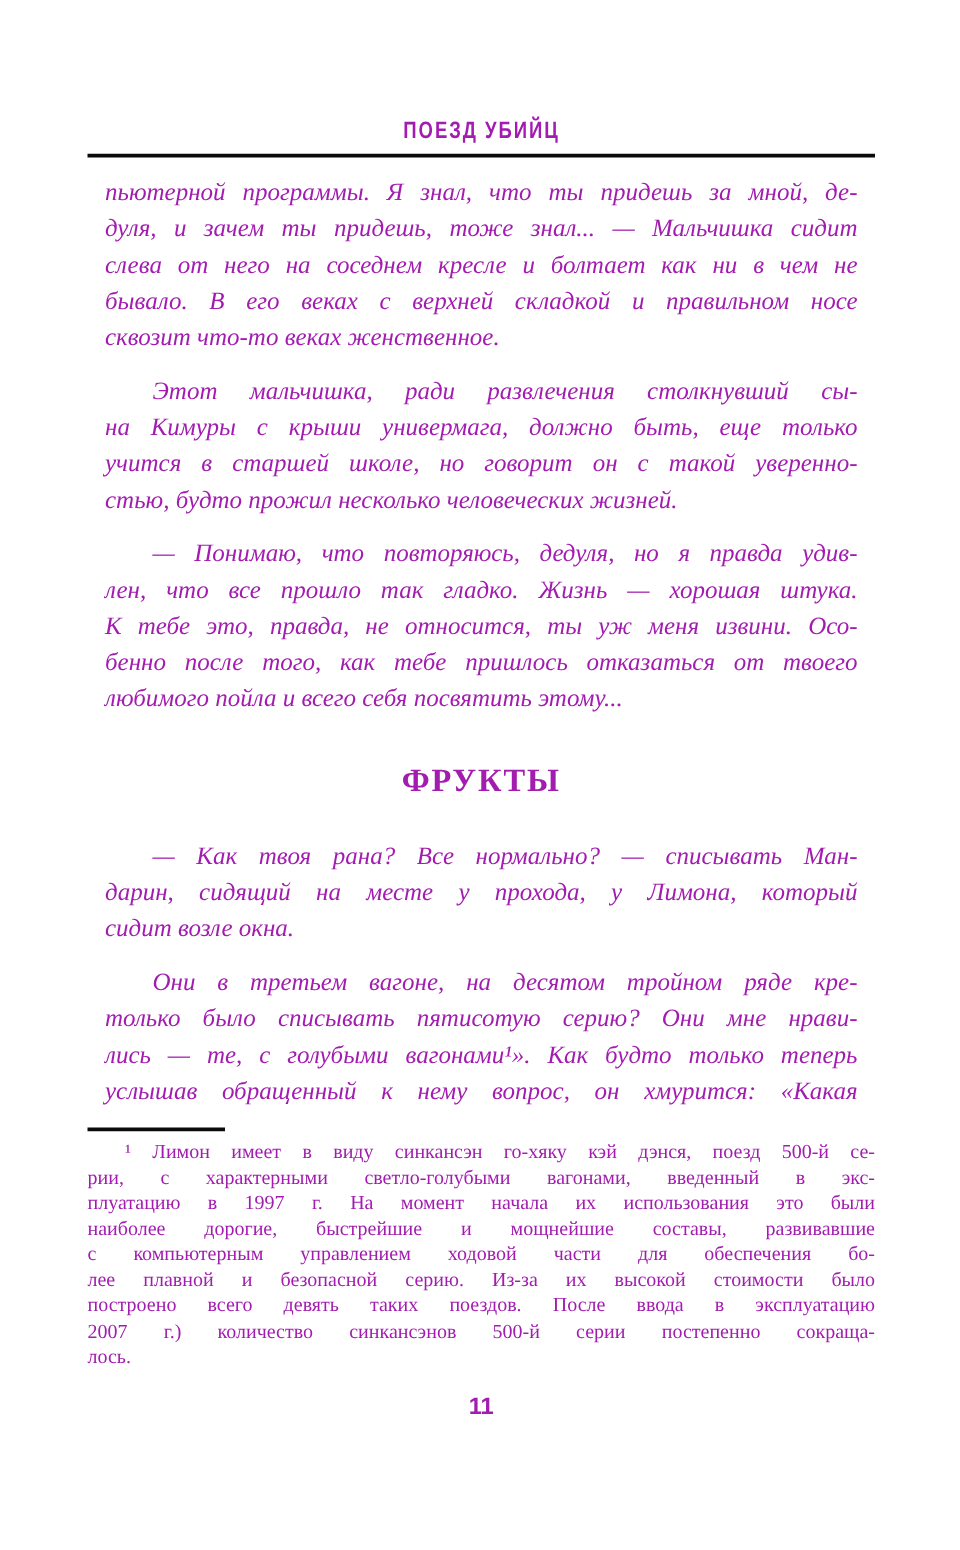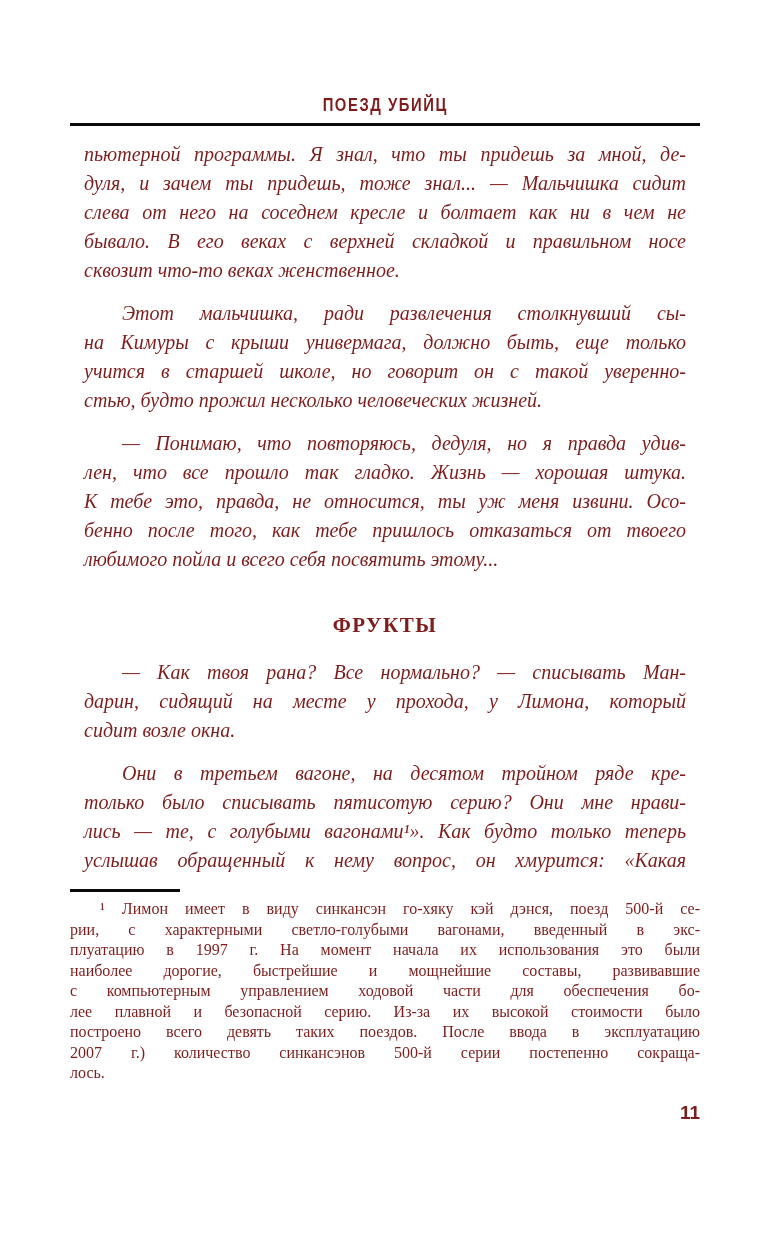--- a/index.html
+++ b/index.html
@@ -5,21 +5,21 @@
   html, body {
     margin: 0;
     padding: 0;
     background: #ffffff;
   }
   .page {
     position: relative;
     width: 768px;
     height: 1240px;
     background: #ffffff;
-    color: #7f1d1d;
+    color: #a21caf;
     box-sizing: border-box;
     padding: 94px 68px 0 70px;
     font-family: "Liberation Serif", "DejaVu Serif", serif;
     overflow: hidden;
   }
   .running-head {
     text-align: center;
   }
   .running-head-title {
     display: inline-block;
@@ -52,43 +52,43 @@
   }
   .text-line.indent {
     padding-left: 38px;
   }
   .text-line.line-last {
     text-align-last: left;
   }
   .section-heading {
     text-align: center;
     font-weight: 700;
-    font-size: 21px;
+    font-size: 26px;
     letter-spacing: 1.5px;
     margin-top: 38px;
-    margin-bottom: 20px;
+    margin-bottom: 33px;
     line-height: 26px;
   }
   .footnote-separator {
     width: 110px;
     height: 3px;
     background: #0a0a0a;
     margin-top: 13px;
   }
   .footnote-text {
     margin-top: 7px;
     font-size: 16px;
     line-height: 20.5px;
   }
   .footnote-text .text-line.indent {
     padding-left: 30px;
   }
   .page-number {
     margin-top: 18px;
-    text-align: right;
+    text-align: center;
     font-family: "Liberation Sans", "DejaVu Sans", sans-serif;
     font-weight: 700;
     font-size: 19px;
   }
 </style>
 </head>
 <body>
 
 <div class="page">
 

